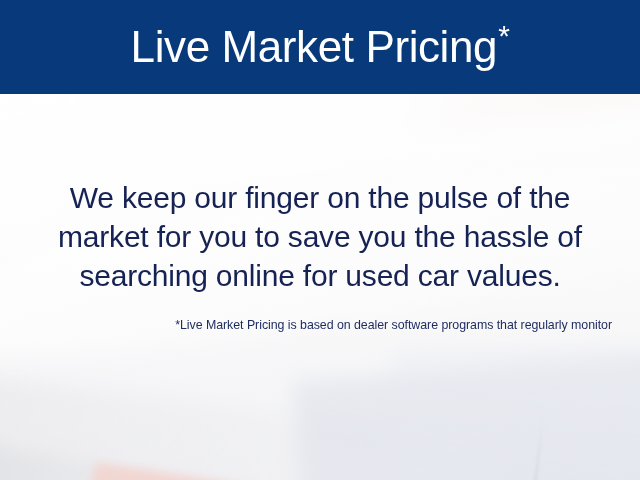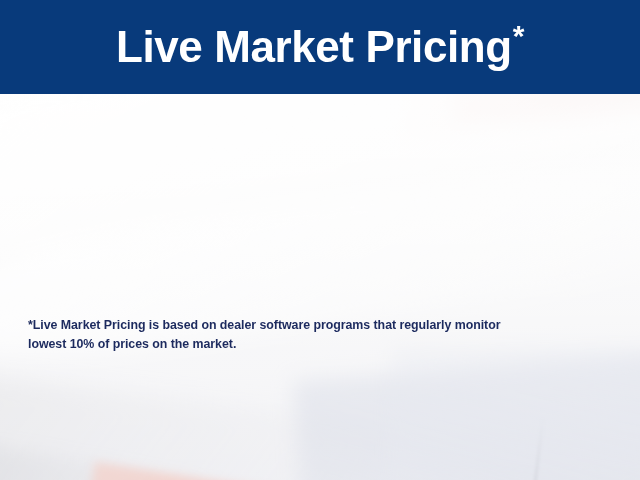--- a/index.html
+++ b/index.html
@@ -165,21 +165,21 @@
     background: #083A7B;
     display: flex;
     align-items: center;
     justify-content: center;
     box-sizing: border-box;
     z-index: 5;
   }
   .header-title {
     color: #ffffff;
     font-size: 44px;
-    font-weight: bold;
+    font-weight: normal;
     letter-spacing: -0.4px;
     line-height: 1;
     white-space: nowrap;
     text-align: right;
   }
   .header-title .star {
     font-size: 30px;
     vertical-align: super;
     line-height: 0;
     margin-left: 1px;
@@ -212,24 +212,24 @@
   .headline .hl-line {
     display: block;
     white-space: nowrap;
   }
 
   .disclaimer {
     position: absolute;
     top: 222px;
     left: 28px;
     right: 28px;
-    text-align: left;
+    text-align: right;
     color: #1C2A5E;
     font-size: 12.4px;
-    font-weight: bold;
+    font-weight: normal;
     line-height: 19px;
     letter-spacing: -0.05px;
   }
   .disclaimer .dc-line {
     display: block;
     white-space: nowrap;
   }
 </style>
 </head>
 <body>
@@ -253,20 +253,24 @@
     </div>
     <div class="bg-wash"></div>
   </div>
 
   <div class="header-bar">
     <div class="header-title"><span>Live Market Pricing</span><span class="star">*</span></div>
   </div>
 
   <div class="content">
 
+    <div class="headline">
+      <span class="hl-line">We keep our finger on the pulse of the</span>
+      <span class="hl-line">market for you to save you the hassle of</span>
+      <span class="hl-line">searching online for used car values.</span>
+    </div>
 
     <div class="disclaimer">
       <span class="dc-line">*Live Market Pricing is based on dealer software programs that regularly monitor</span>
-      <span class="dc-line">lowest 10% of prices on the market.</span>
     </div>
 
   </div>
 </div>
 
 </body></html>

